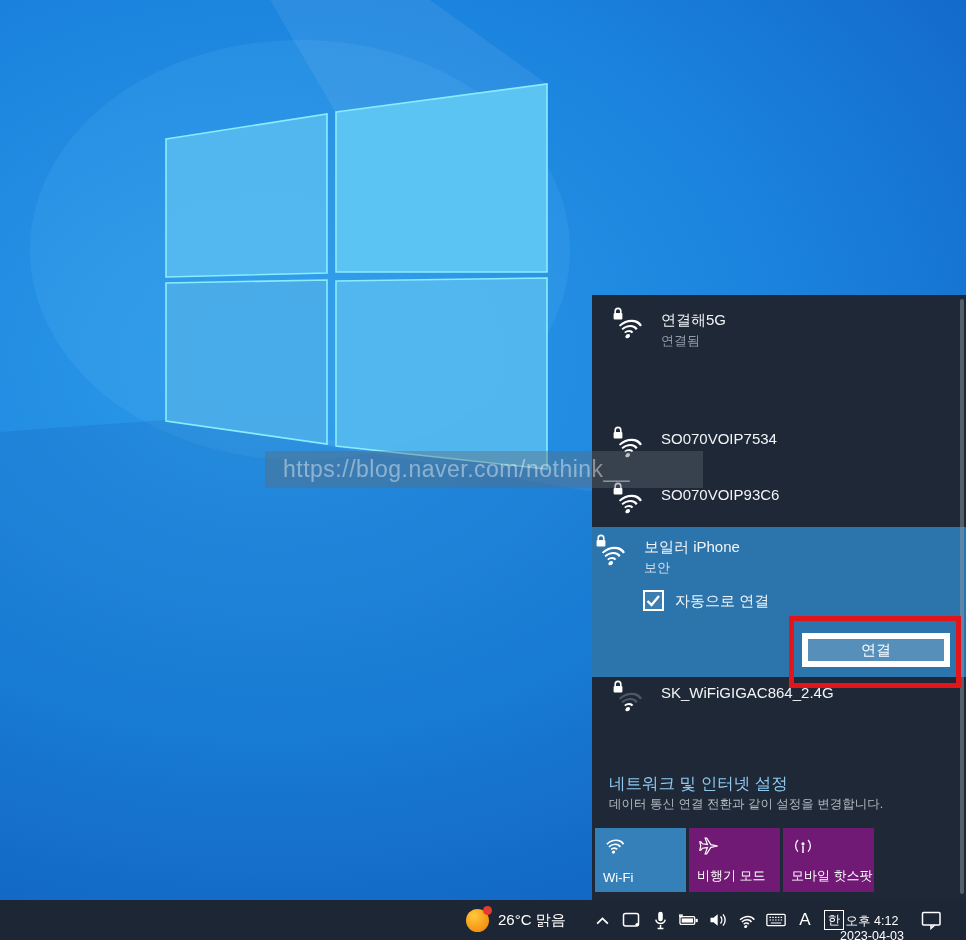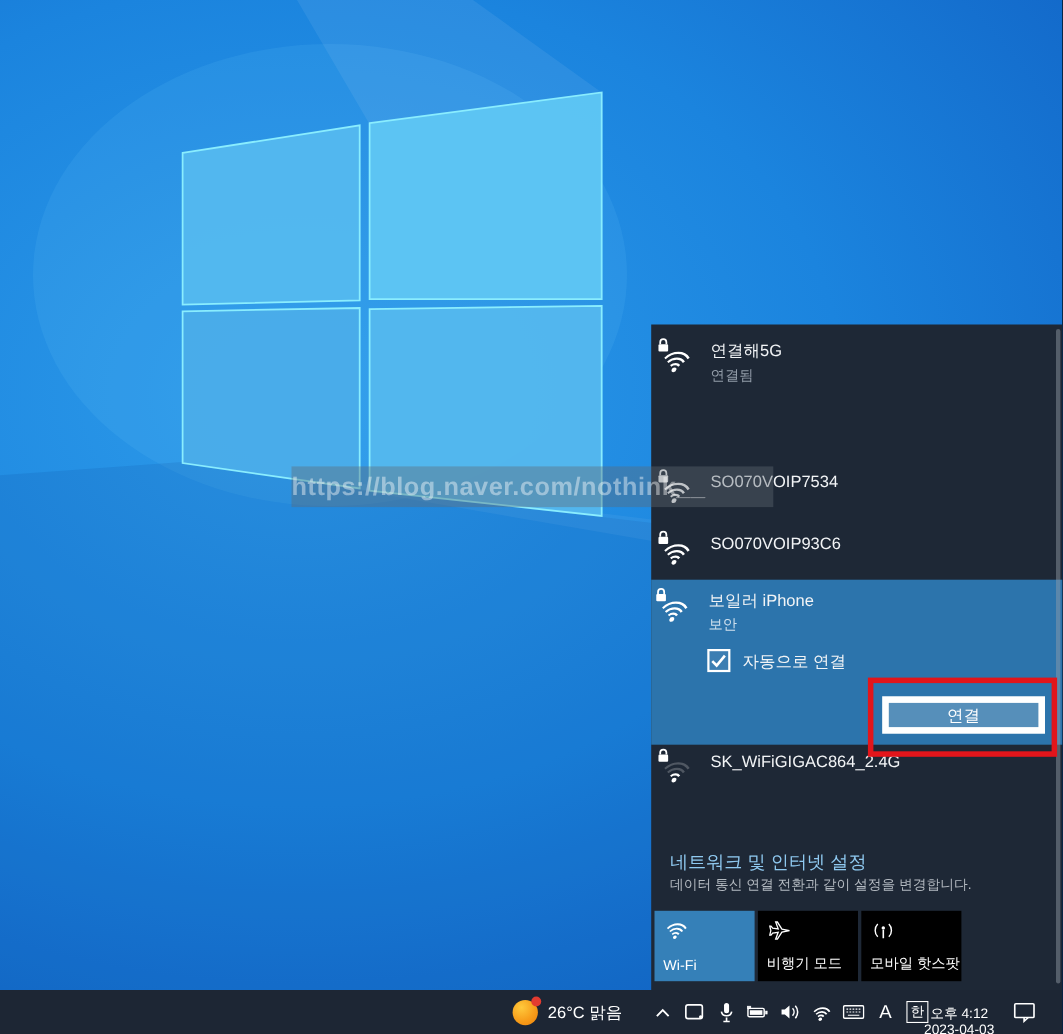--- a/index.html
+++ b/index.html
@@ -6,28 +6,28 @@
   *{box-sizing:border-box;}
   .screen{
     position:relative;width:966px;height:940px;overflow:hidden;
     font-family:"Liberation Sans","DejaVu Sans",sans-serif;
     background:radial-gradient(135% 105% at 28% 38%, #2d9bea 0%, #1b84de 38%, #1060c3 75%, #0b50ae 100%);
   }
   svg{display:block;}
   .wallpaper{position:absolute;inset:0;}
   
   .watermark{
-    position:absolute;left:265px;top:424px;width:438px;height:37px;z-index:30;
+    position:absolute;left:265px;top:451px;width:438px;height:37px;z-index:30;
     background:rgba(95,105,115,.40);color:rgba(255,255,255,.42);
-    font-size:23px;line-height:37px;padding-left:0;letter-spacing:.5px;white-space:nowrap;overflow:hidden;font-weight:bold;
+    font-size:23px;line-height:37px;padding-left:18px;letter-spacing:.5px;white-space:nowrap;overflow:hidden;
   }
   
   .flyout{position:absolute;left:592px;top:295px;width:374px;height:605px;background:#1e2836;z-index:20;color:#f2f4f6;}
   .scrollbar{position:absolute;right:2px;top:4px;width:4px;height:595px;background:rgba(150,160,170,.45);border-radius:2px;}
-  .row{position:absolute;left:0;width:366px;display:flex;align-items:flex-start;padding-left:7px;cursor:default;}
+  .row{position:absolute;left:0;width:366px;display:flex;align-items:flex-start;padding-left:22px;cursor:default;}
   .row .texts{margin-left:15px;}
   .net-name{font-size:15px;line-height:20px;}
   .net-status{font-size:13px;line-height:17px;color:#939da9;margin-top:2px;}
   .wicon{position:relative;width:32px;height:28px;flex:0 0 32px;margin-top:1px;}
   .wicon .wifi{position:absolute;left:2px;top:3px;transform:skewX(-14deg);}
   .wicon .lock{position:absolute;left:-2px;top:-4px;}
   .weak .arcdim{opacity:.22;}
   
   .sel-block{position:absolute;left:0;top:232px;width:374px;height:150px;background:#2c74ac;}
   .sel-block .row{padding-left:5px;}
@@ -36,21 +36,21 @@
   .connect-btn{
     position:absolute;right:16px;top:106px;width:148px;height:34px;
     background:#568fba;border:6px solid #ffffff;color:#fff;font-size:15px;
     display:flex;align-items:center;justify-content:center;cursor:pointer;
   }
   
   .settings-link{position:absolute;left:17px;top:478px;font-size:16.5px;color:#8fc9f0;cursor:pointer;}
   .settings-desc{position:absolute;left:17px;top:501px;font-size:12.5px;color:#b4bac1;}
   
   .tiles{position:absolute;left:3px;top:533px;display:flex;gap:3px;justify-content:space-between;}
-  .tile{width:91px;height:64px;background:#000000;position:relative;cursor:pointer;}
+  .tile{width:91px;height:64px;background:#701a75;position:relative;cursor:pointer;}
   .tile.active{background:#3580b8;}
   .tile .t-icon{position:absolute;left:9px;top:7px;}
   .tile .t-label{position:absolute;left:8px;bottom:7px;font-size:13px;color:#fff;white-space:nowrap;}
   
   .annotation{position:absolute;left:789px;top:616px;width:172px;height:72px;border:5px solid #e2151b;z-index:40;}
   
   .taskbar{position:absolute;left:0;top:900px;width:966px;height:40px;background:#1d2634;z-index:25;color:#fff;}
   .weather{position:absolute;left:466px;top:0;height:40px;display:flex;align-items:center;gap:9px;cursor:pointer;}
   .sun{position:relative;width:23px;height:23px;border-radius:50%;
        background:radial-gradient(circle at 35% 30%, #ffc93c 0%, #f79e1b 55%, #ef8109 100%);}

